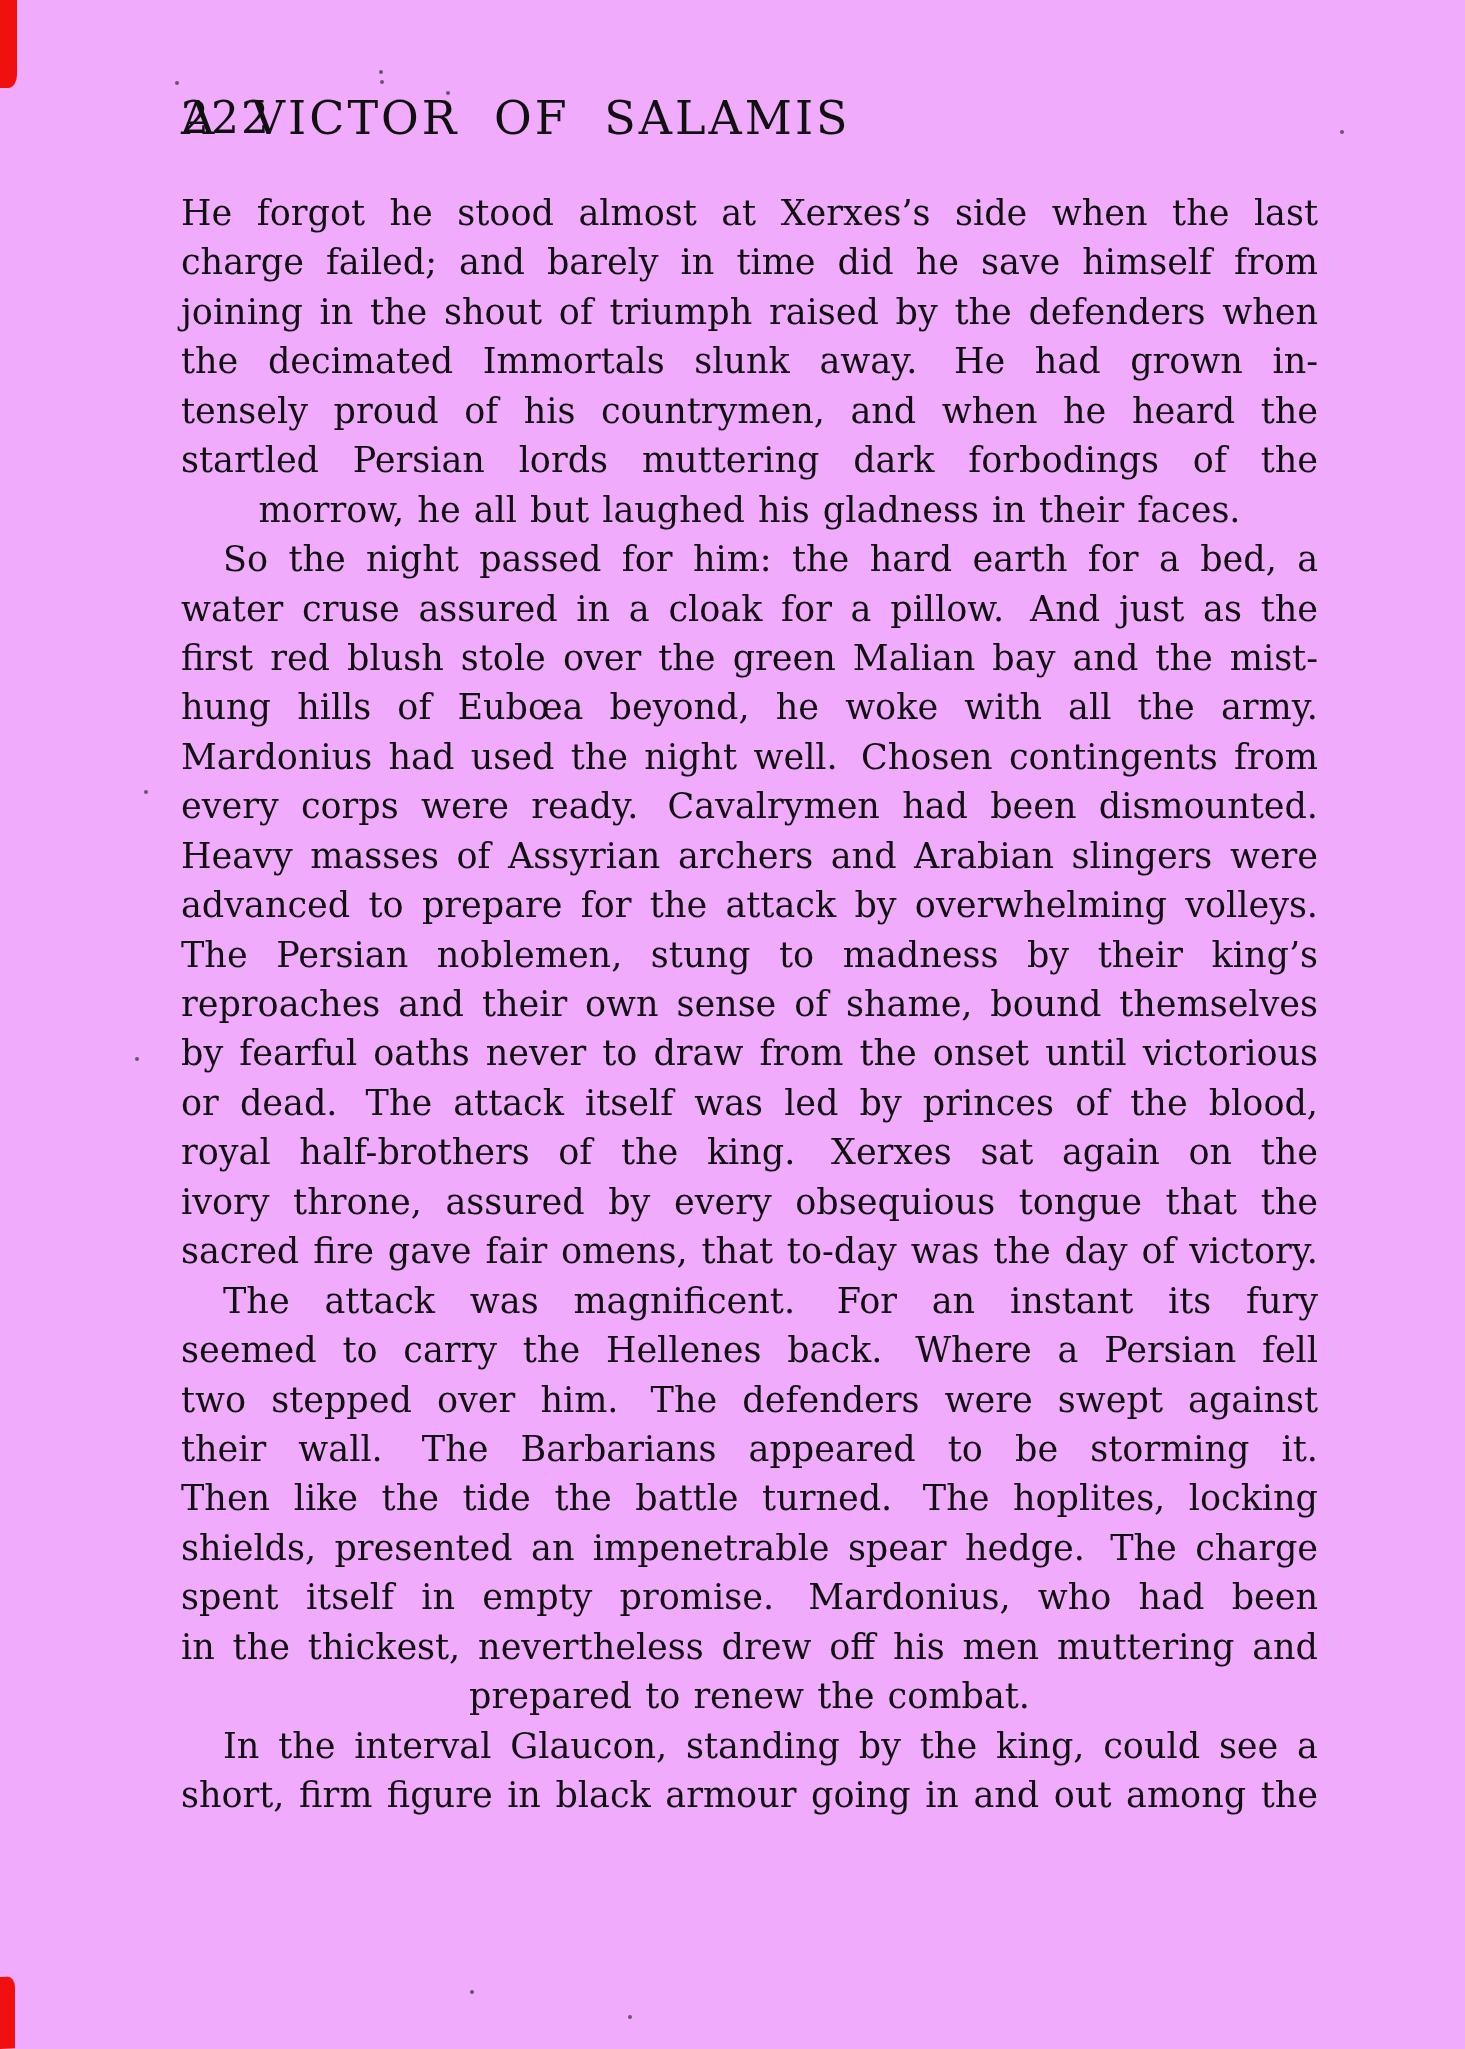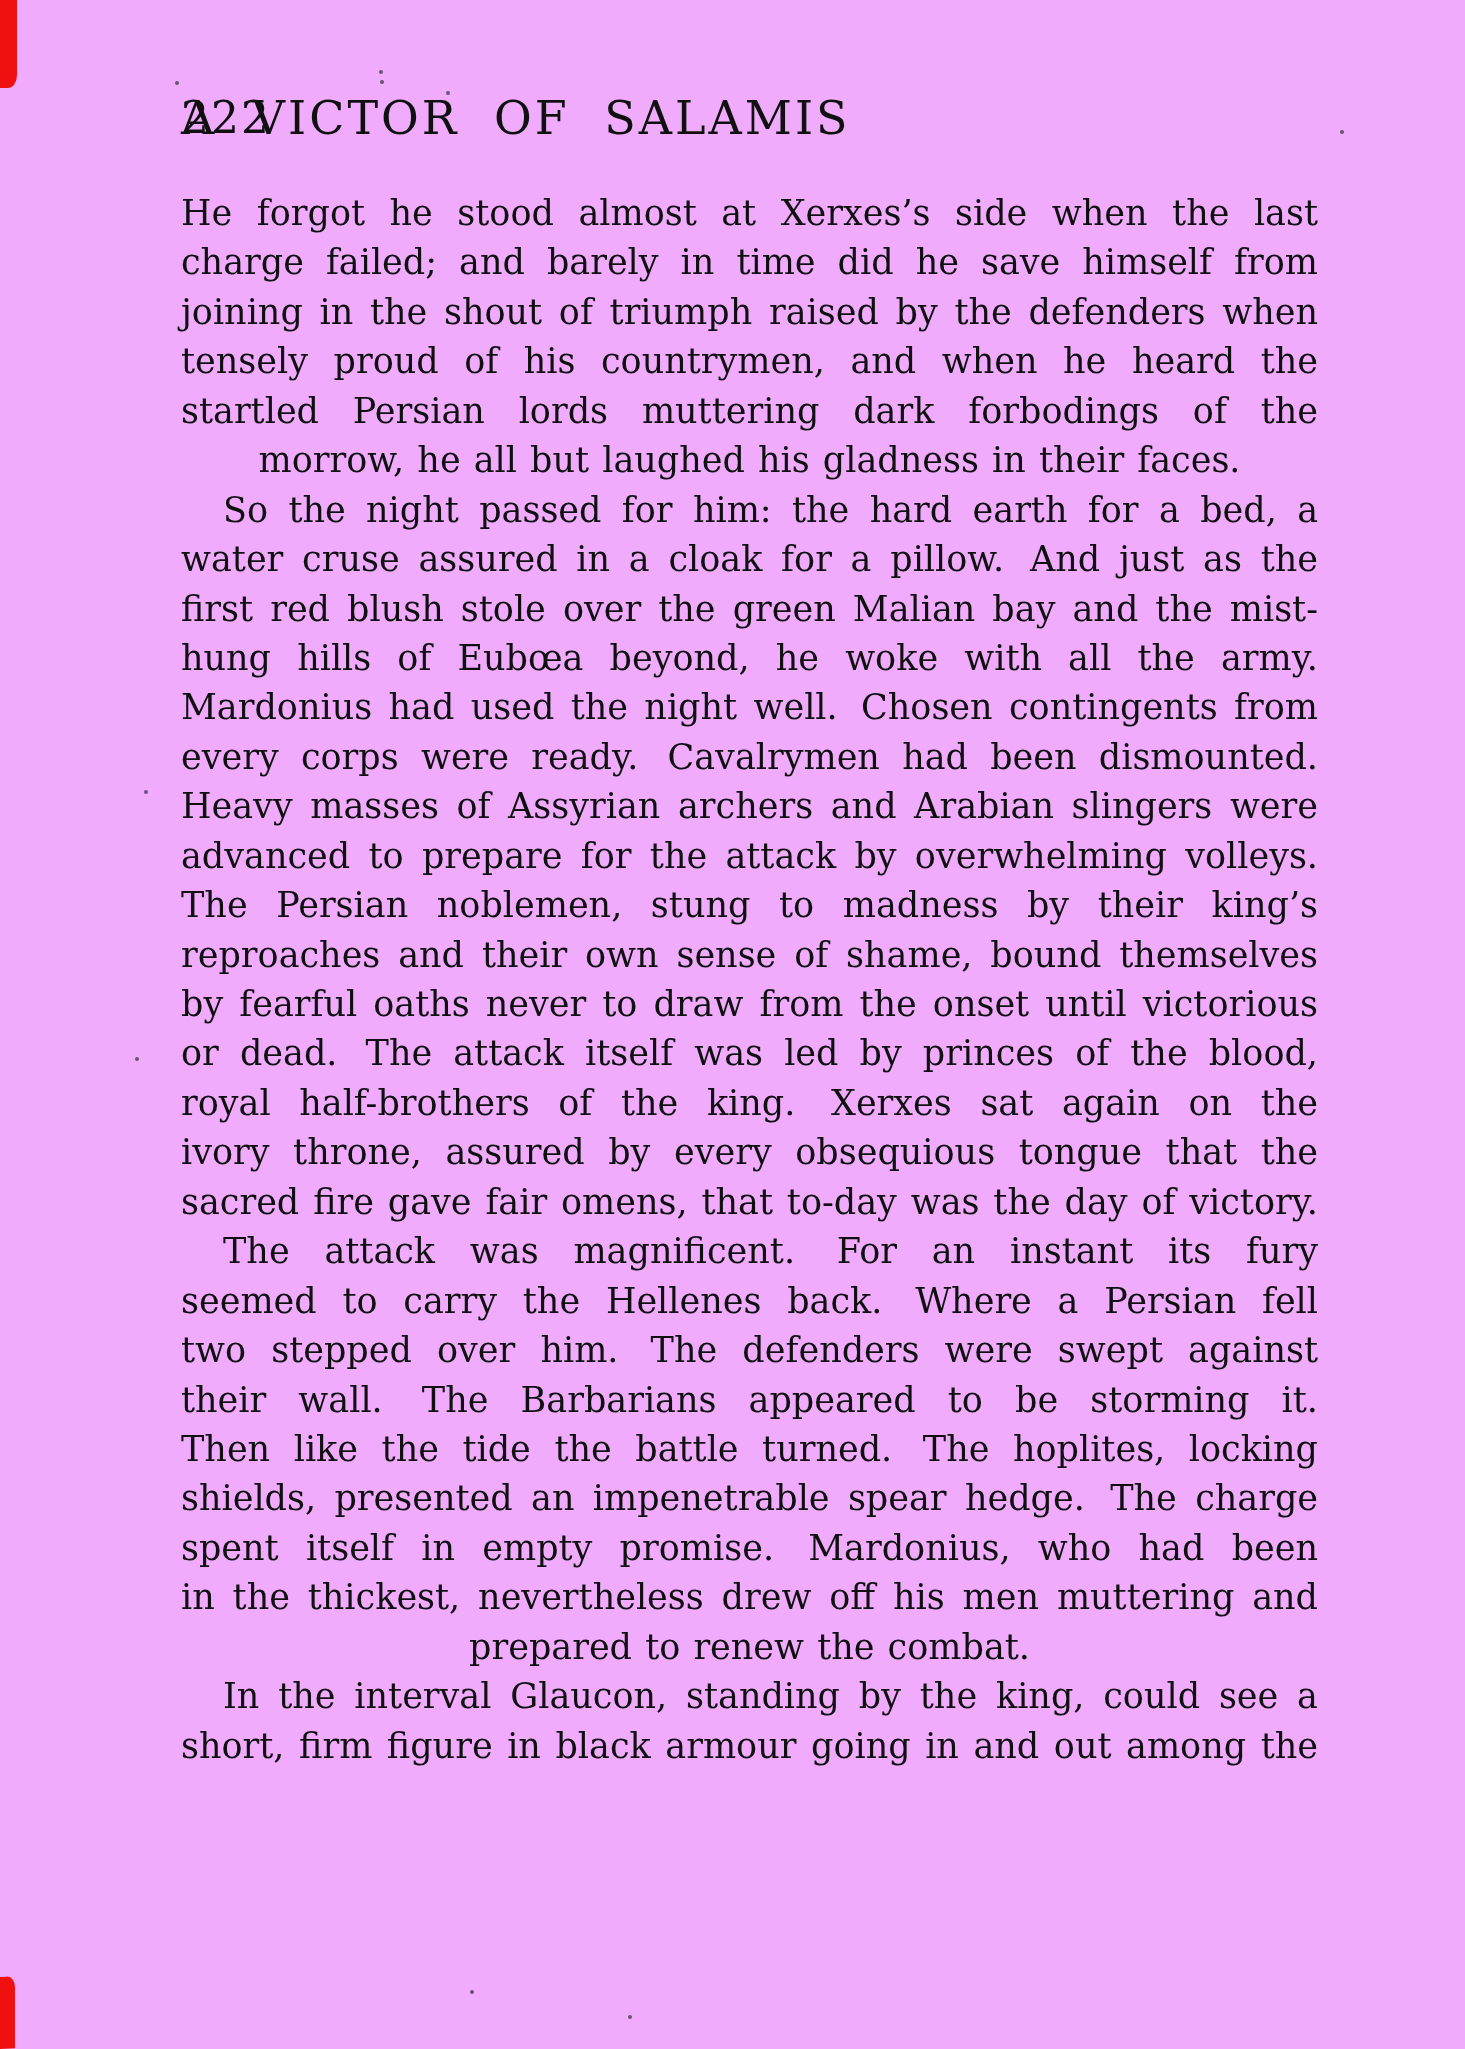--- a/index.html
+++ b/index.html
@@ -60,20 +60,21 @@
 
   <div class="running-head">
     <span class="pagenum">222</span>
     <span class="head-title">A VICTOR OF SALAMIS</span>
   </div>
 
   <div class="text-body">
       <div class="line j">He forgot he stood almost at Xerxes’s side when the last</div>
       <div class="line j">charge failed; and barely in time did he save himself from</div>
       <div class="line j">joining in the shout of triumph raised by the defenders when</div>
+      <div class="line j">the decimated Immortals slunk away.  He had grown in-</div>
       <div class="line j">tensely proud of his countrymen, and when he heard the</div>
       <div class="line j">startled Persian lords muttering dark forbodings of the</div>
       <div class="line">morrow, he all but laughed his gladness in their faces.</div>
       <div class="line j ind">So the night passed for him: the hard earth for a bed, a</div>
       <div class="line j">water cruse assured in a cloak for a pillow.  And just as the</div>
       <div class="line j">first red blush stole over the green Malian bay and the mist-</div>
       <div class="line j">hung hills of Eubœa beyond, he woke with all the army.</div>
       <div class="line j">Mardonius had used the night well.  Chosen contingents from</div>
       <div class="line j">every corps were ready.  Cavalrymen had been dismounted.</div>
       <div class="line j">Heavy masses of Assyrian archers and Arabian slingers were</div>

